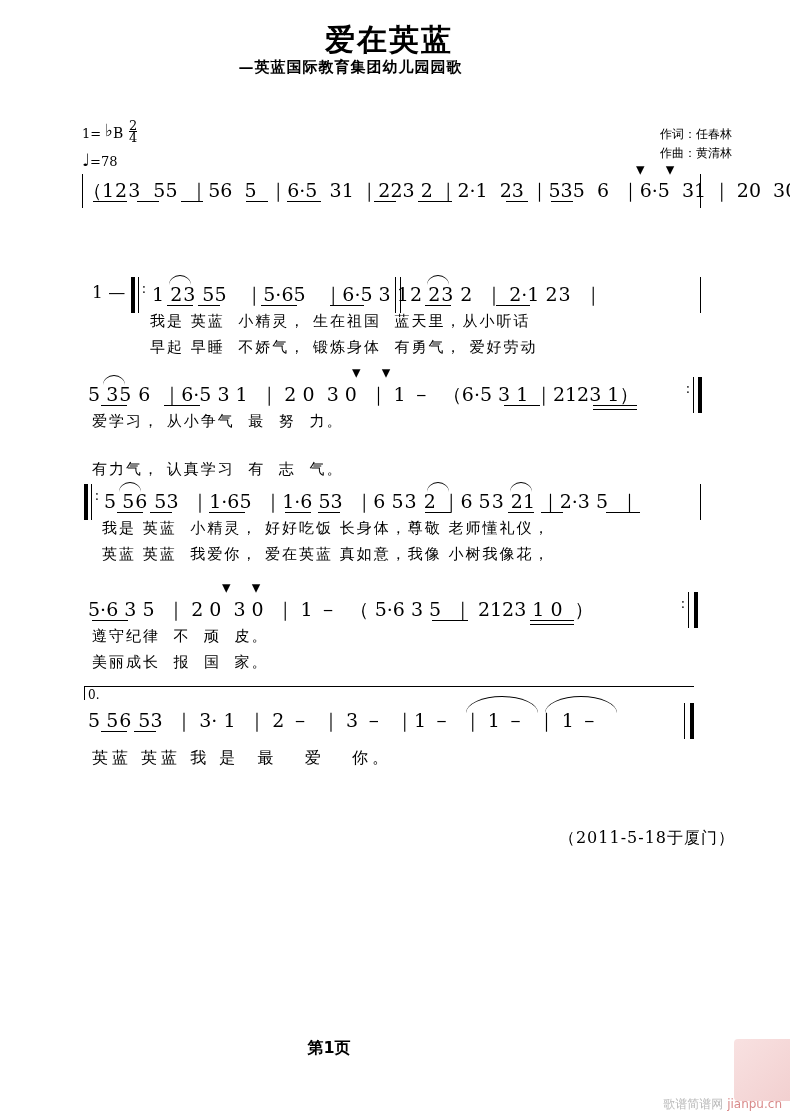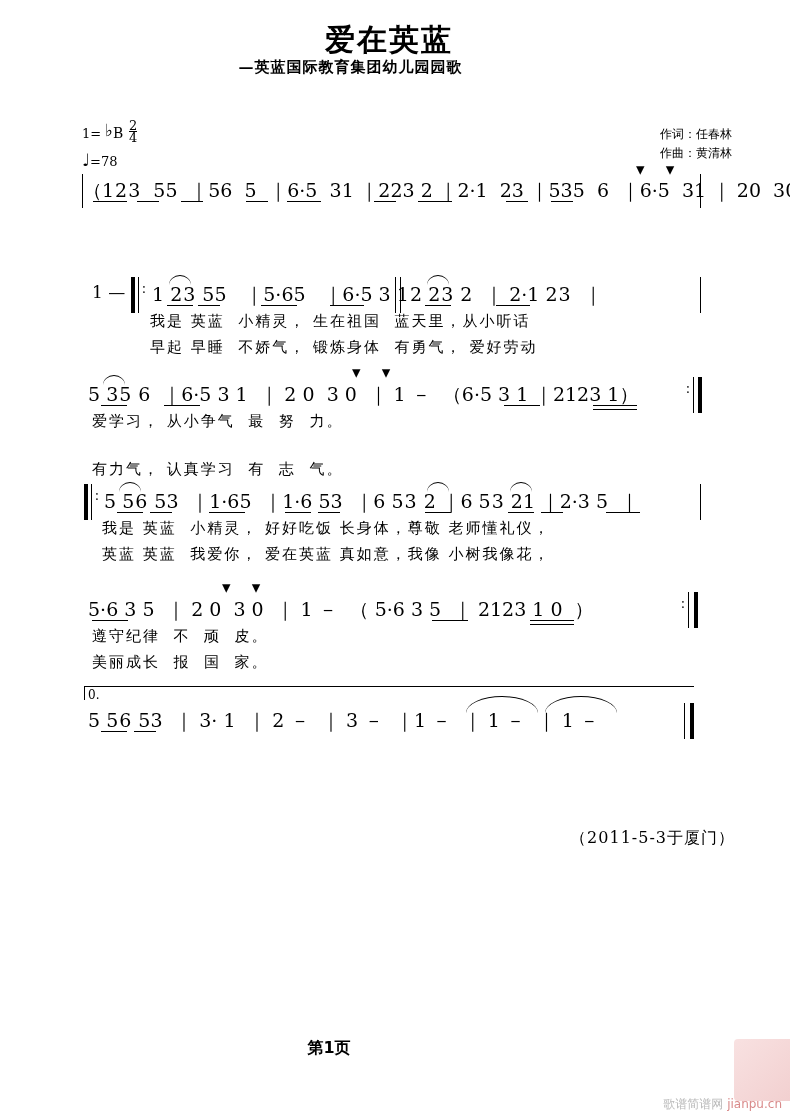--- a/index.html
+++ b/index.html
@@ -337,23 +337,24 @@
     </div>
     <div class="underbeam" style="left:101px;top:31px;width:26px;"></div>
     <div class="underbeam" style="left:134px;top:31px;width:22px;"></div>
 
     <div class="tie" style="left:466px;top:-4px;width:72px;height:16px;"></div>
     <div class="tie" style="left:545px;top:-4px;width:72px;height:16px;"></div>
 
     <div class="vbar" style="left:684px;top:3px;height:36px;"></div>
     <div class="thickbar" style="left:690px;top:3px;height:36px;"></div>
 
-  </div>
-
-  <div class="datestamp">（2011-5-3于厦门）</div>
+    <div class="lyr" style="left:92px;top:48px;letter-spacing:4px;font-size:16px;">英蓝 英蓝 我&nbsp;是&nbsp;&nbsp;最&nbsp;&nbsp;&nbsp;爱&nbsp;&nbsp;&nbsp;你。</div>
+  </div>
+
+  <div class="datestamp">（2011-5-18于厦门）</div>
 
   <div class="footer-page">第1页</div>
 
   <div class="wm-badge"></div>
   <div class="watermark">
     <span>歌谱简谱网</span>
     <span class="hl">jianpu.cn</span>
   </div>
 
 </div>

